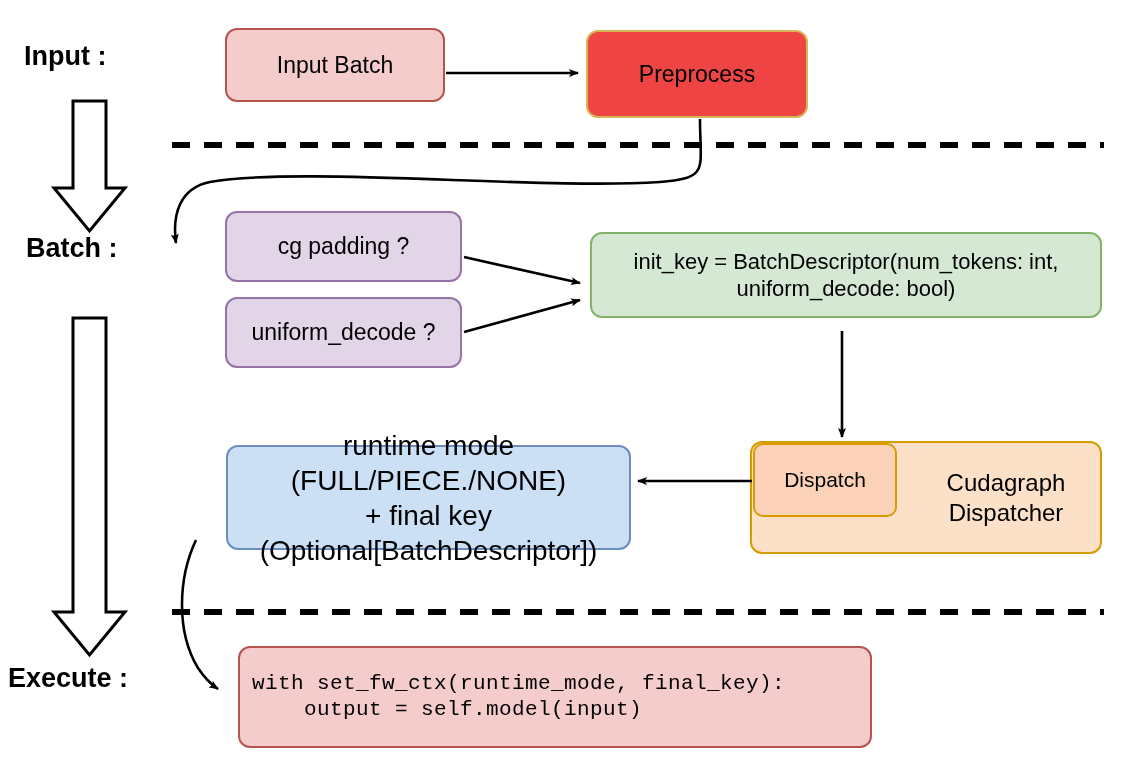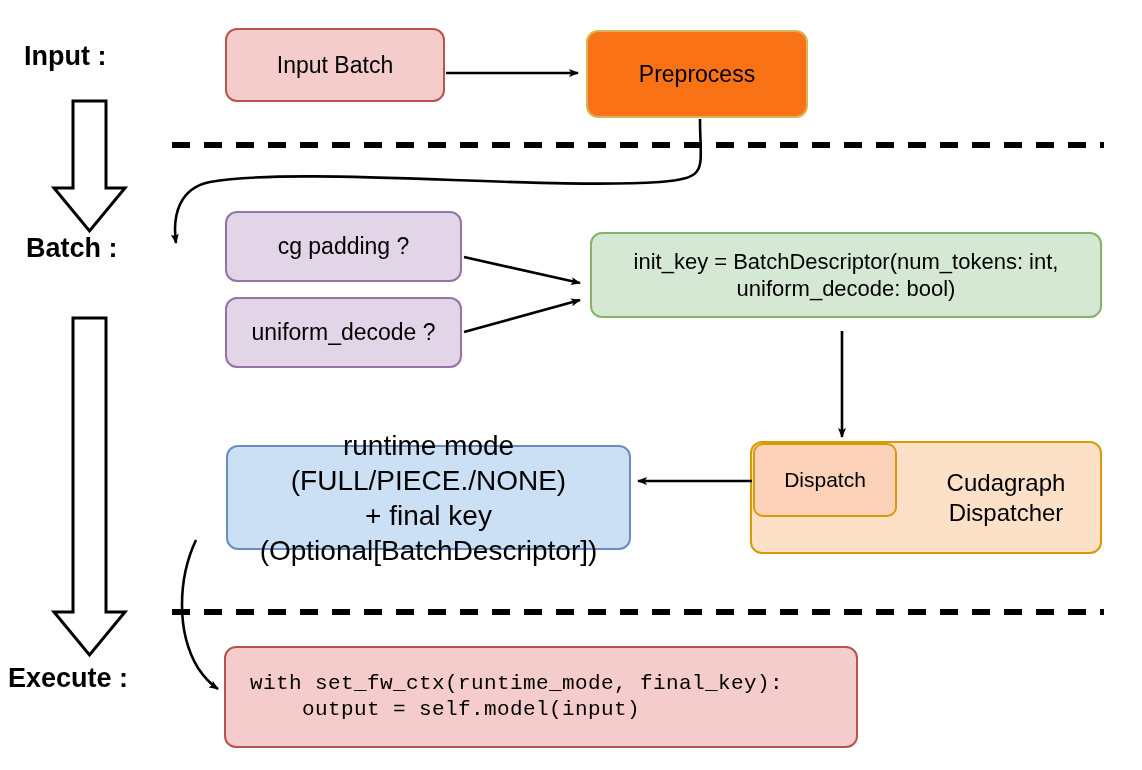--- a/index.html
+++ b/index.html
@@ -34,21 +34,21 @@
     border-width: 2px;
     border-style: solid;
     color: #000000;
     line-height: 1.25;
   }
   .node-pink {
     background: #f5cccc;
     border-color: #b85450;
   }
   .node-yellow {
-    background: #f97316;
+    background: #ef4444;
     border-color: #d6b656;
   }
   .node-purple {
     background: #e1d5e7;
     border-color: #9673a6;
   }
   .node-green {
     background: #d5e8d4;
     border-color: #82b366;
   }
@@ -63,23 +63,24 @@
   .node-orange-inner {
     background: #fbd2b8;
     border-color: #d79b00;
     text-align: right;
   }
   .code-box {
     font-family: "Liberation Mono", "DejaVu Sans Mono", monospace;
     font-size: 21px;
     justify-content: flex-start;
     text-align: center;
-    padding-left: 24px;
+    padding-left: 12px;
     white-space: pre;
     letter-spacing: 0.4px;
+    margin-left: 14px;
   }
   svg.overlay {
     position: absolute;
     left: 0;
     top: 0;
     width: 1142px;
     height: 770px;
     pointer-events: none;
   }
 </style>

